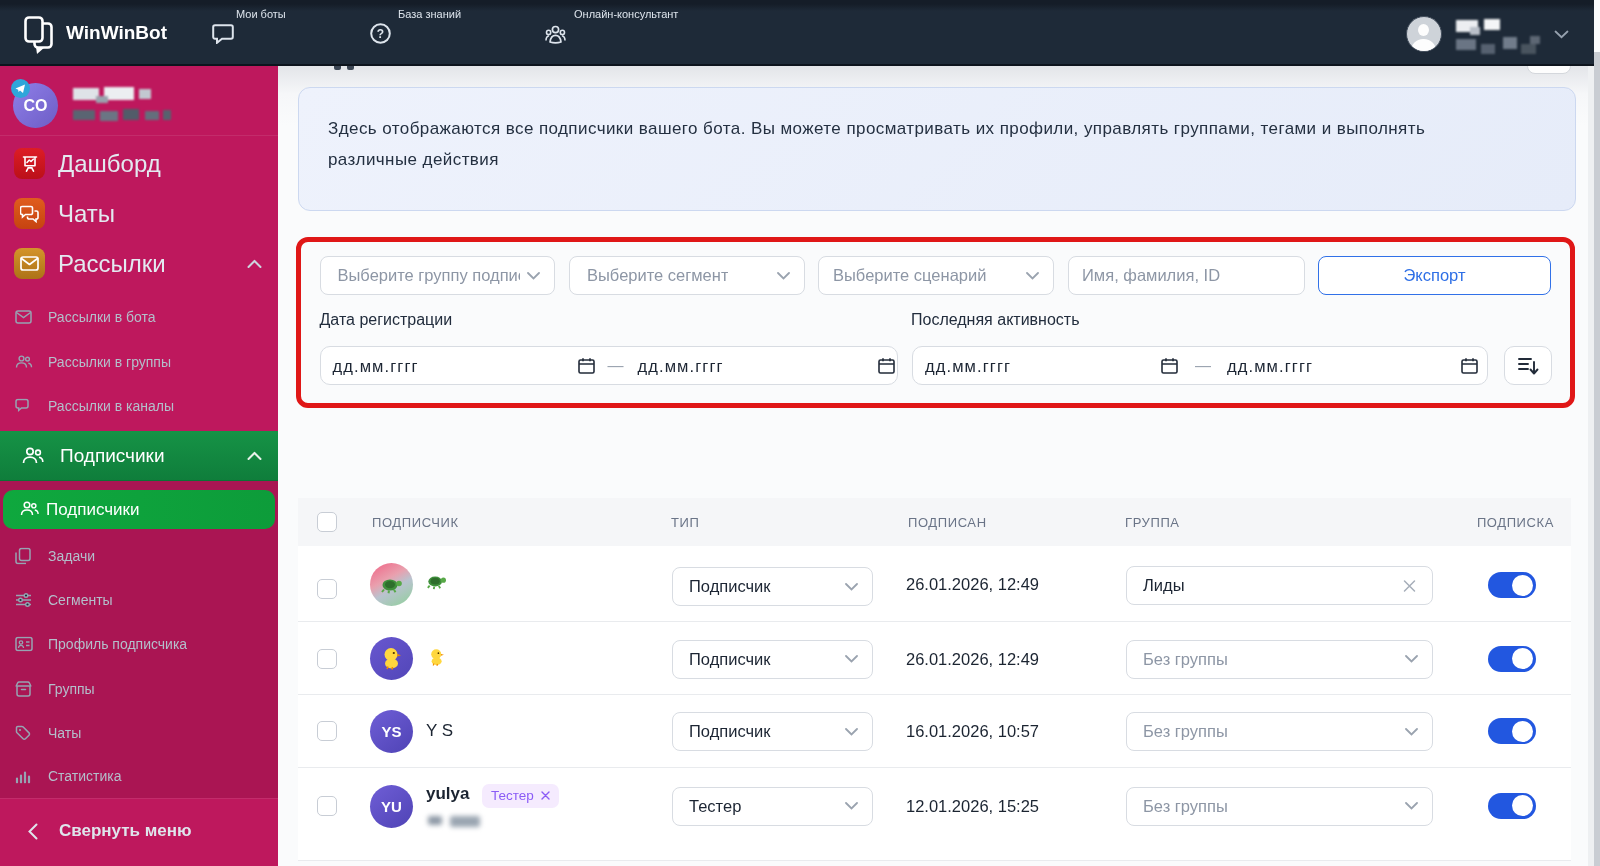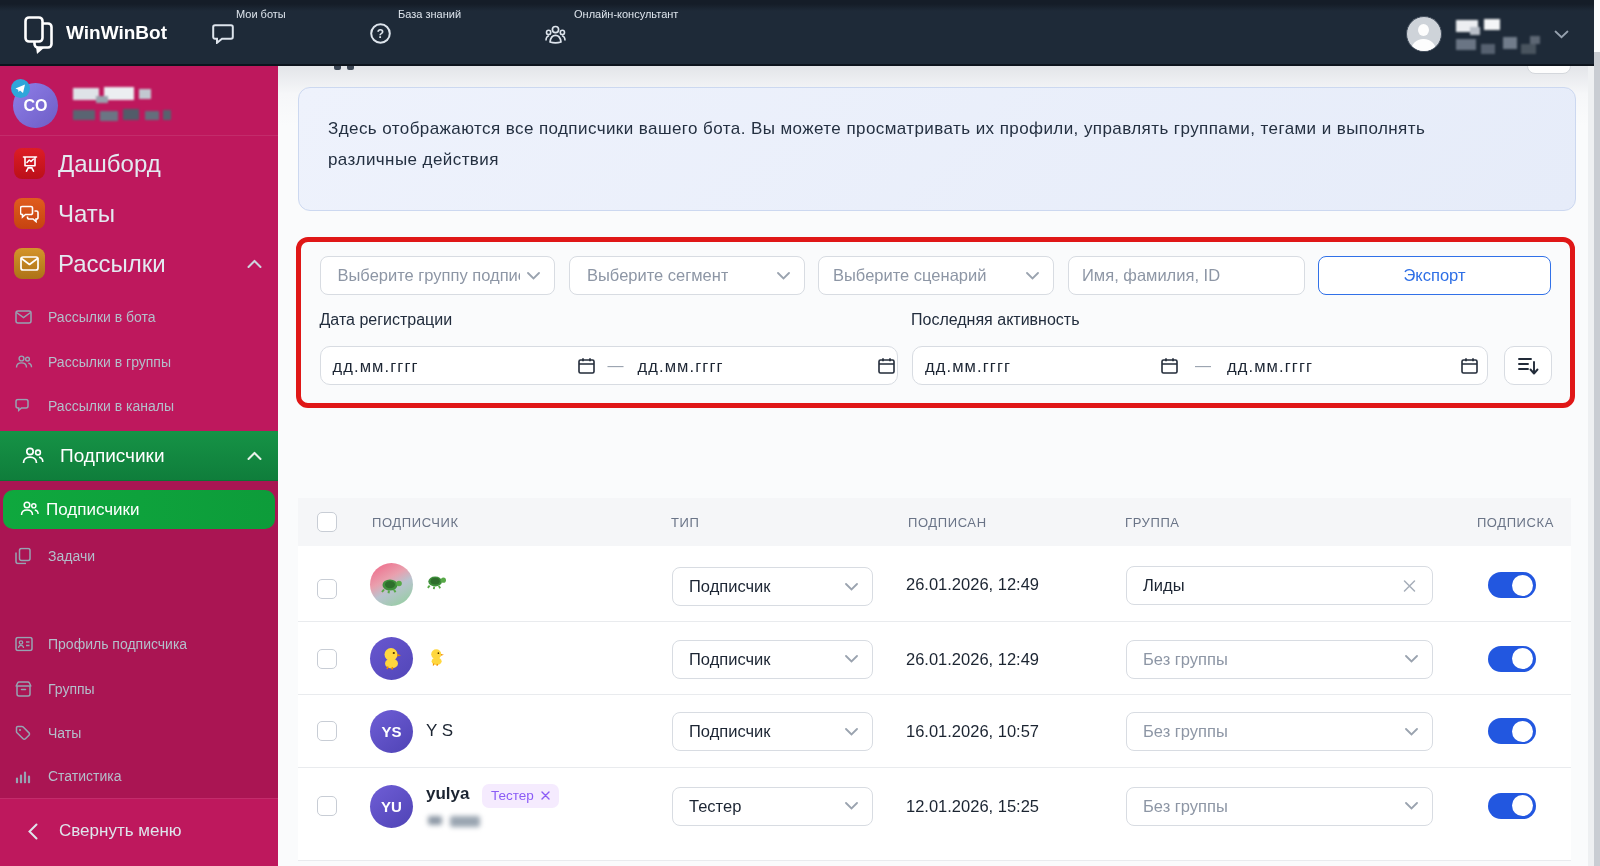--- a/index.html
+++ b/index.html
@@ -29,21 +29,21 @@
 .subitem { position:absolute; left:0; width:278px; height:44px; }
 .subitem .sic { position:absolute; left:15px; top:50%; transform:translateY(-50%); }
 .subitem .tx { position:absolute; left:41px; top:50%; transform:translateY(-50%); color:#b4bfcb; font-size:14px;margin-left:7px; }
 .chev-up { position:absolute; right:16px; top:50%; transform:translateY(-50%); }
 #green-head { position:absolute; left:0; top:365px; width:278px; height:50px; background:linear-gradient(180deg,#169346,#0f7d3b); }
 #green-head .tx { position:absolute; left:60px; top:50%; transform:translateY(-50%); color:#fff; font-size:19px; font-weight:500; }
 #submenu { position:absolute; left:0; top:414px; width:278px; height:318px; background:rgba(0,0,0,0.10); }
 #selpill { position:absolute; left:3px; top:10px; width:272px; height:39px; border-radius:10px; background:linear-gradient(90deg,#0fa83e,#0d9c3a); }
 #selpill .tx { position:absolute; left:43px; top:50%; transform:translateY(-50%); color:#fff; font-size:17px; font-weight:500; }
 #collapse { position:absolute; left:0; top:732px; width:278px; height:64px; border-top:1px solid rgba(255,255,255,0.09); }
-#collapse .tx { position:absolute; left:59px; top:50%; transform:translateY(-50%); color:#dfe5ec; font-size:17px; font-weight:400; }
+#collapse .tx { position:absolute; left:59px; top:50%; transform:translateY(-50%); color:#dfe5ec; font-size:17px; font-weight:700; }
 
 
 #main { position:absolute; left:278px; top:66px; width:1316px; height:800px;
   background:linear-gradient(180deg,#e3e5e9 0%,#f6f7f9 28px,#fafbfc 60px); z-index:10; }
 #infobox { position:absolute; left:20px; top:21px; width:1278px; height:124px; border-radius:12px;
   background:linear-gradient(135deg,#eef2fc 0%,#e6ecf9 100%); border:1px solid #ccd8f0; }
 #infobox .l1 { position:absolute; left:29px; top:31px; color:#243041; font-size:17px; letter-spacing:0.42px; }
 #infobox .l2 { position:absolute; left:29px; top:62px; color:#243041; font-size:17px; letter-spacing:0.42px; }
 #redbox { position:absolute; left:17.5px; top:170.5px; width:1279px; height:171px; border:5px solid #e01717; border-radius:12px; }
 
@@ -220,20 +220,29 @@
         </svg>
       <div class="tx">Подписчики</div>
     </div>
     <div class="subitem" style="top:54px">
       <svg class="sic" width="16" height="17" viewBox="0 0 16 17">
           <rect x="4.5" y="1" width="10.5" height="12" rx="2" fill="none" stroke="#97a3b2" stroke-width="1.5"></rect>
           <path d="M11 16 h-8 a2 2 0 0 1 -2 -2 v-9" fill="none" stroke="#97a3b2" stroke-width="1.5"></path>
         </svg>
       <div class="tx">Задачи</div>
     </div>
+    <div class="subitem" style="top:98px">
+      <svg class="sic" width="17" height="15" viewBox="0 0 17 15">
+          <path d="M1 3 h15 M1 7.5 h15 M1 12 h15" stroke="#97a3b2" stroke-width="1.5"></path>
+          <circle cx="11" cy="3" r="1.8" fill="#202c3a" stroke="#97a3b2" stroke-width="1.4"></circle>
+          <circle cx="5.5" cy="7.5" r="1.8" fill="#202c3a" stroke="#97a3b2" stroke-width="1.4"></circle>
+          <circle cx="12.5" cy="12" r="1.8" fill="#202c3a" stroke="#97a3b2" stroke-width="1.4"></circle>
+        </svg>
+      <div class="tx">Сегменты</div>
+    </div>
     <div class="subitem" style="top:142px">
       <svg class="sic" width="18" height="15" viewBox="0 0 18 15">
           <rect x="1" y="1" width="16" height="13" rx="2" fill="none" stroke="#97a3b2" stroke-width="1.5"></rect>
           <circle cx="6" cy="6" r="1.7" fill="none" stroke="#97a3b2" stroke-width="1.3"></circle>
           <path d="M3.4 11.5 c0.3-1.7 1.3-2.6 2.6-2.6 s2.3 0.9 2.6 2.6 M11 5.5 h3.5 M11 9 h3.5" fill="none" stroke="#97a3b2" stroke-width="1.3"></path>
         </svg>
       <div class="tx">Профиль подписчика</div>
     </div>
     <div class="subitem" style="top:187px">
       <svg class="sic" width="17" height="16" viewBox="0 0 17 16">

